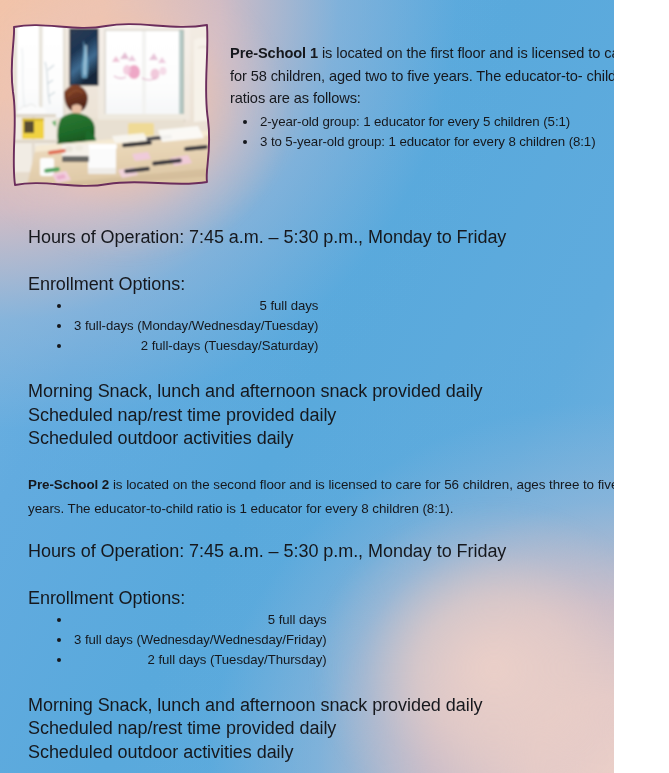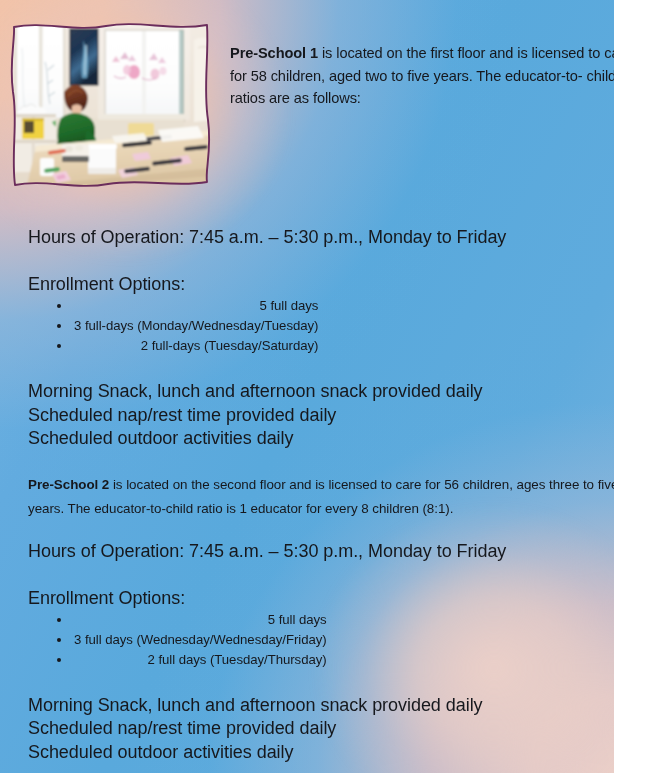--- a/index.html
+++ b/index.html
@@ -315,20 +315,24 @@
                C204,132 197,152 199,164
                C166,170 134,160 100,166
                C68,172 36,161 7,167
                C3,136 10,104 5,74
                C1,46 7,22 6,9 Z" fill="none" stroke="#6b2d5c" stroke-width="1.9" stroke-linejoin="round"></path>
     </svg>
   </div>
 
   <div class="intro-text">
     <b>Pre-School 1</b><span> is located on the first floor and is licensed to care for 58 children, aged two to five years.  The educator-to- child ratios are as follows:</span>
+    <ul class="intro-list">
+      <li>2-year-old group: 1 educator for every 5 children (5:1)</li>
+      <li>3 to 5-year-old group: 1 educator for every 8 children (8:1)</li>
+    </ul>
   </div>
 
   <div class="plain-line y-hours1">Hours of Operation:  7:45 a.m. – 5:30 p.m., Monday to Friday</div>
 
   <div class="plain-line y-enroll1">Enrollment Options:</div>
 
   <ul class="opt-list y-list1">
     <li>5 full days</li>
     <li>3 full-days (Monday/Wednesday/Tuesday)</li>
     <li>2 full-days (Tuesday/Saturday)</li>

